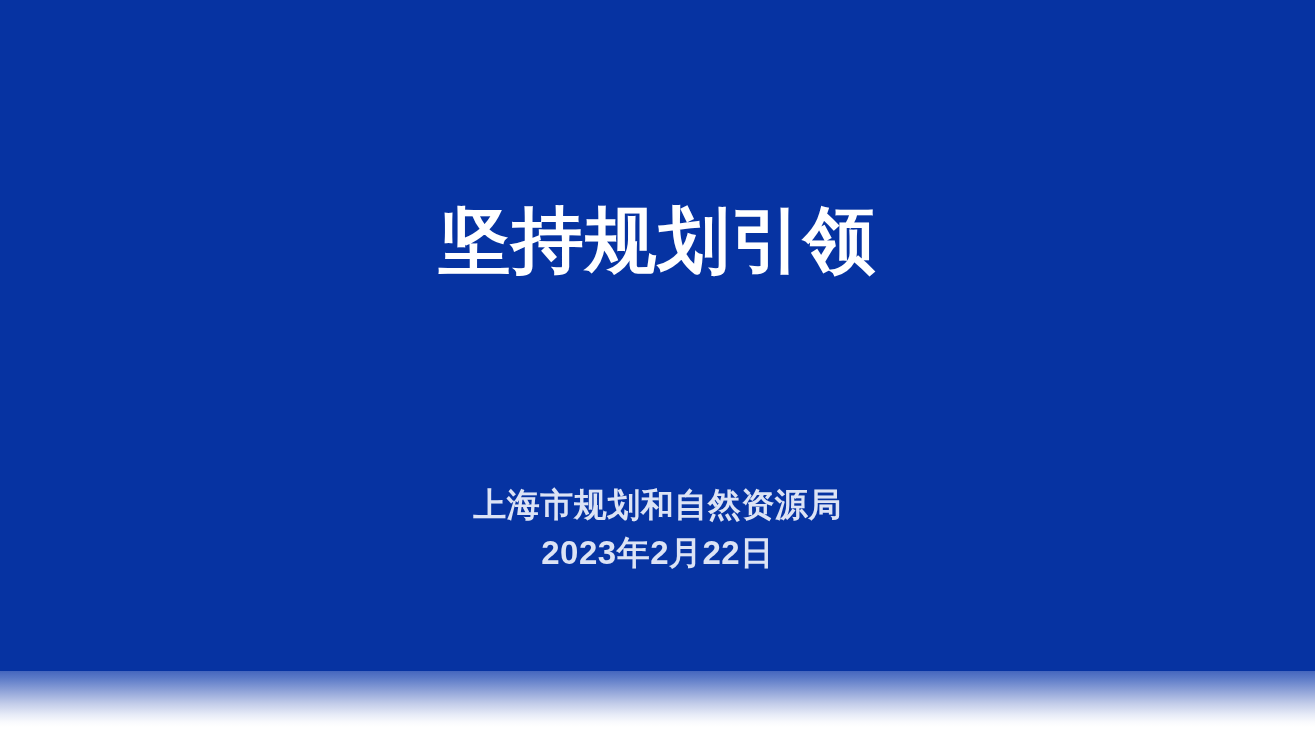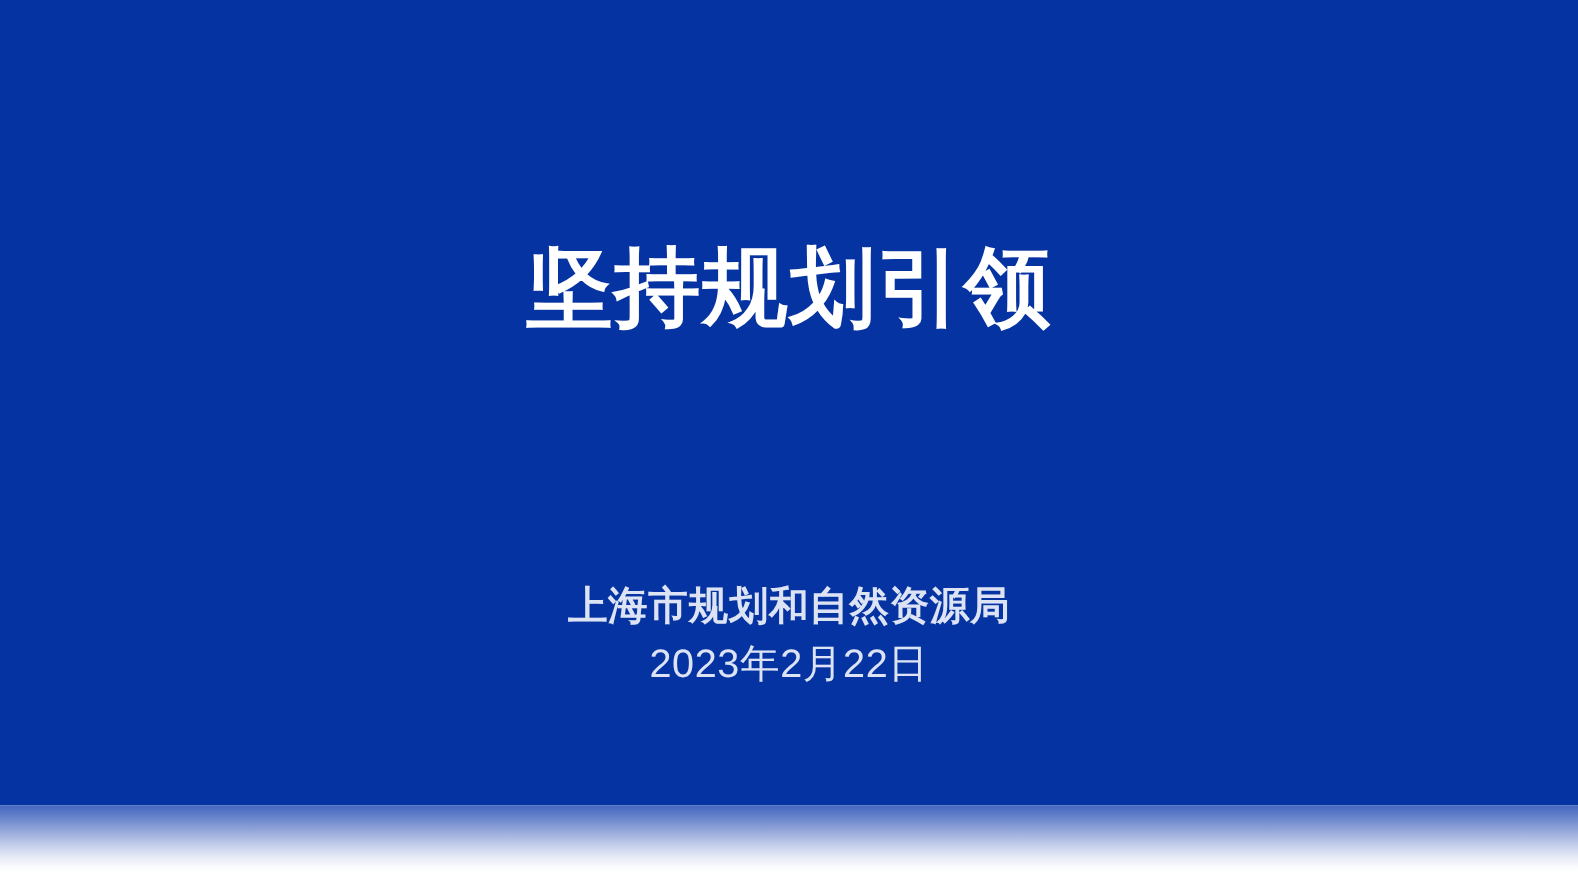--- a/index.html
+++ b/index.html
@@ -99,21 +99,21 @@
     font-weight: bold;
     line-height: 48px;
     letter-spacing: 0.5px;
     white-space: nowrap;
   }
 
   .date-line {
     display: block;
     color: #dce3f5;
     font-size: 33px;
-    font-weight: normal;
+    font-weight: bold;
     line-height: 48px;
     letter-spacing: 0.5px;
     white-space: nowrap;
   }
 </style>
 </head>
 <body>
 
 <div class="slide">
 

